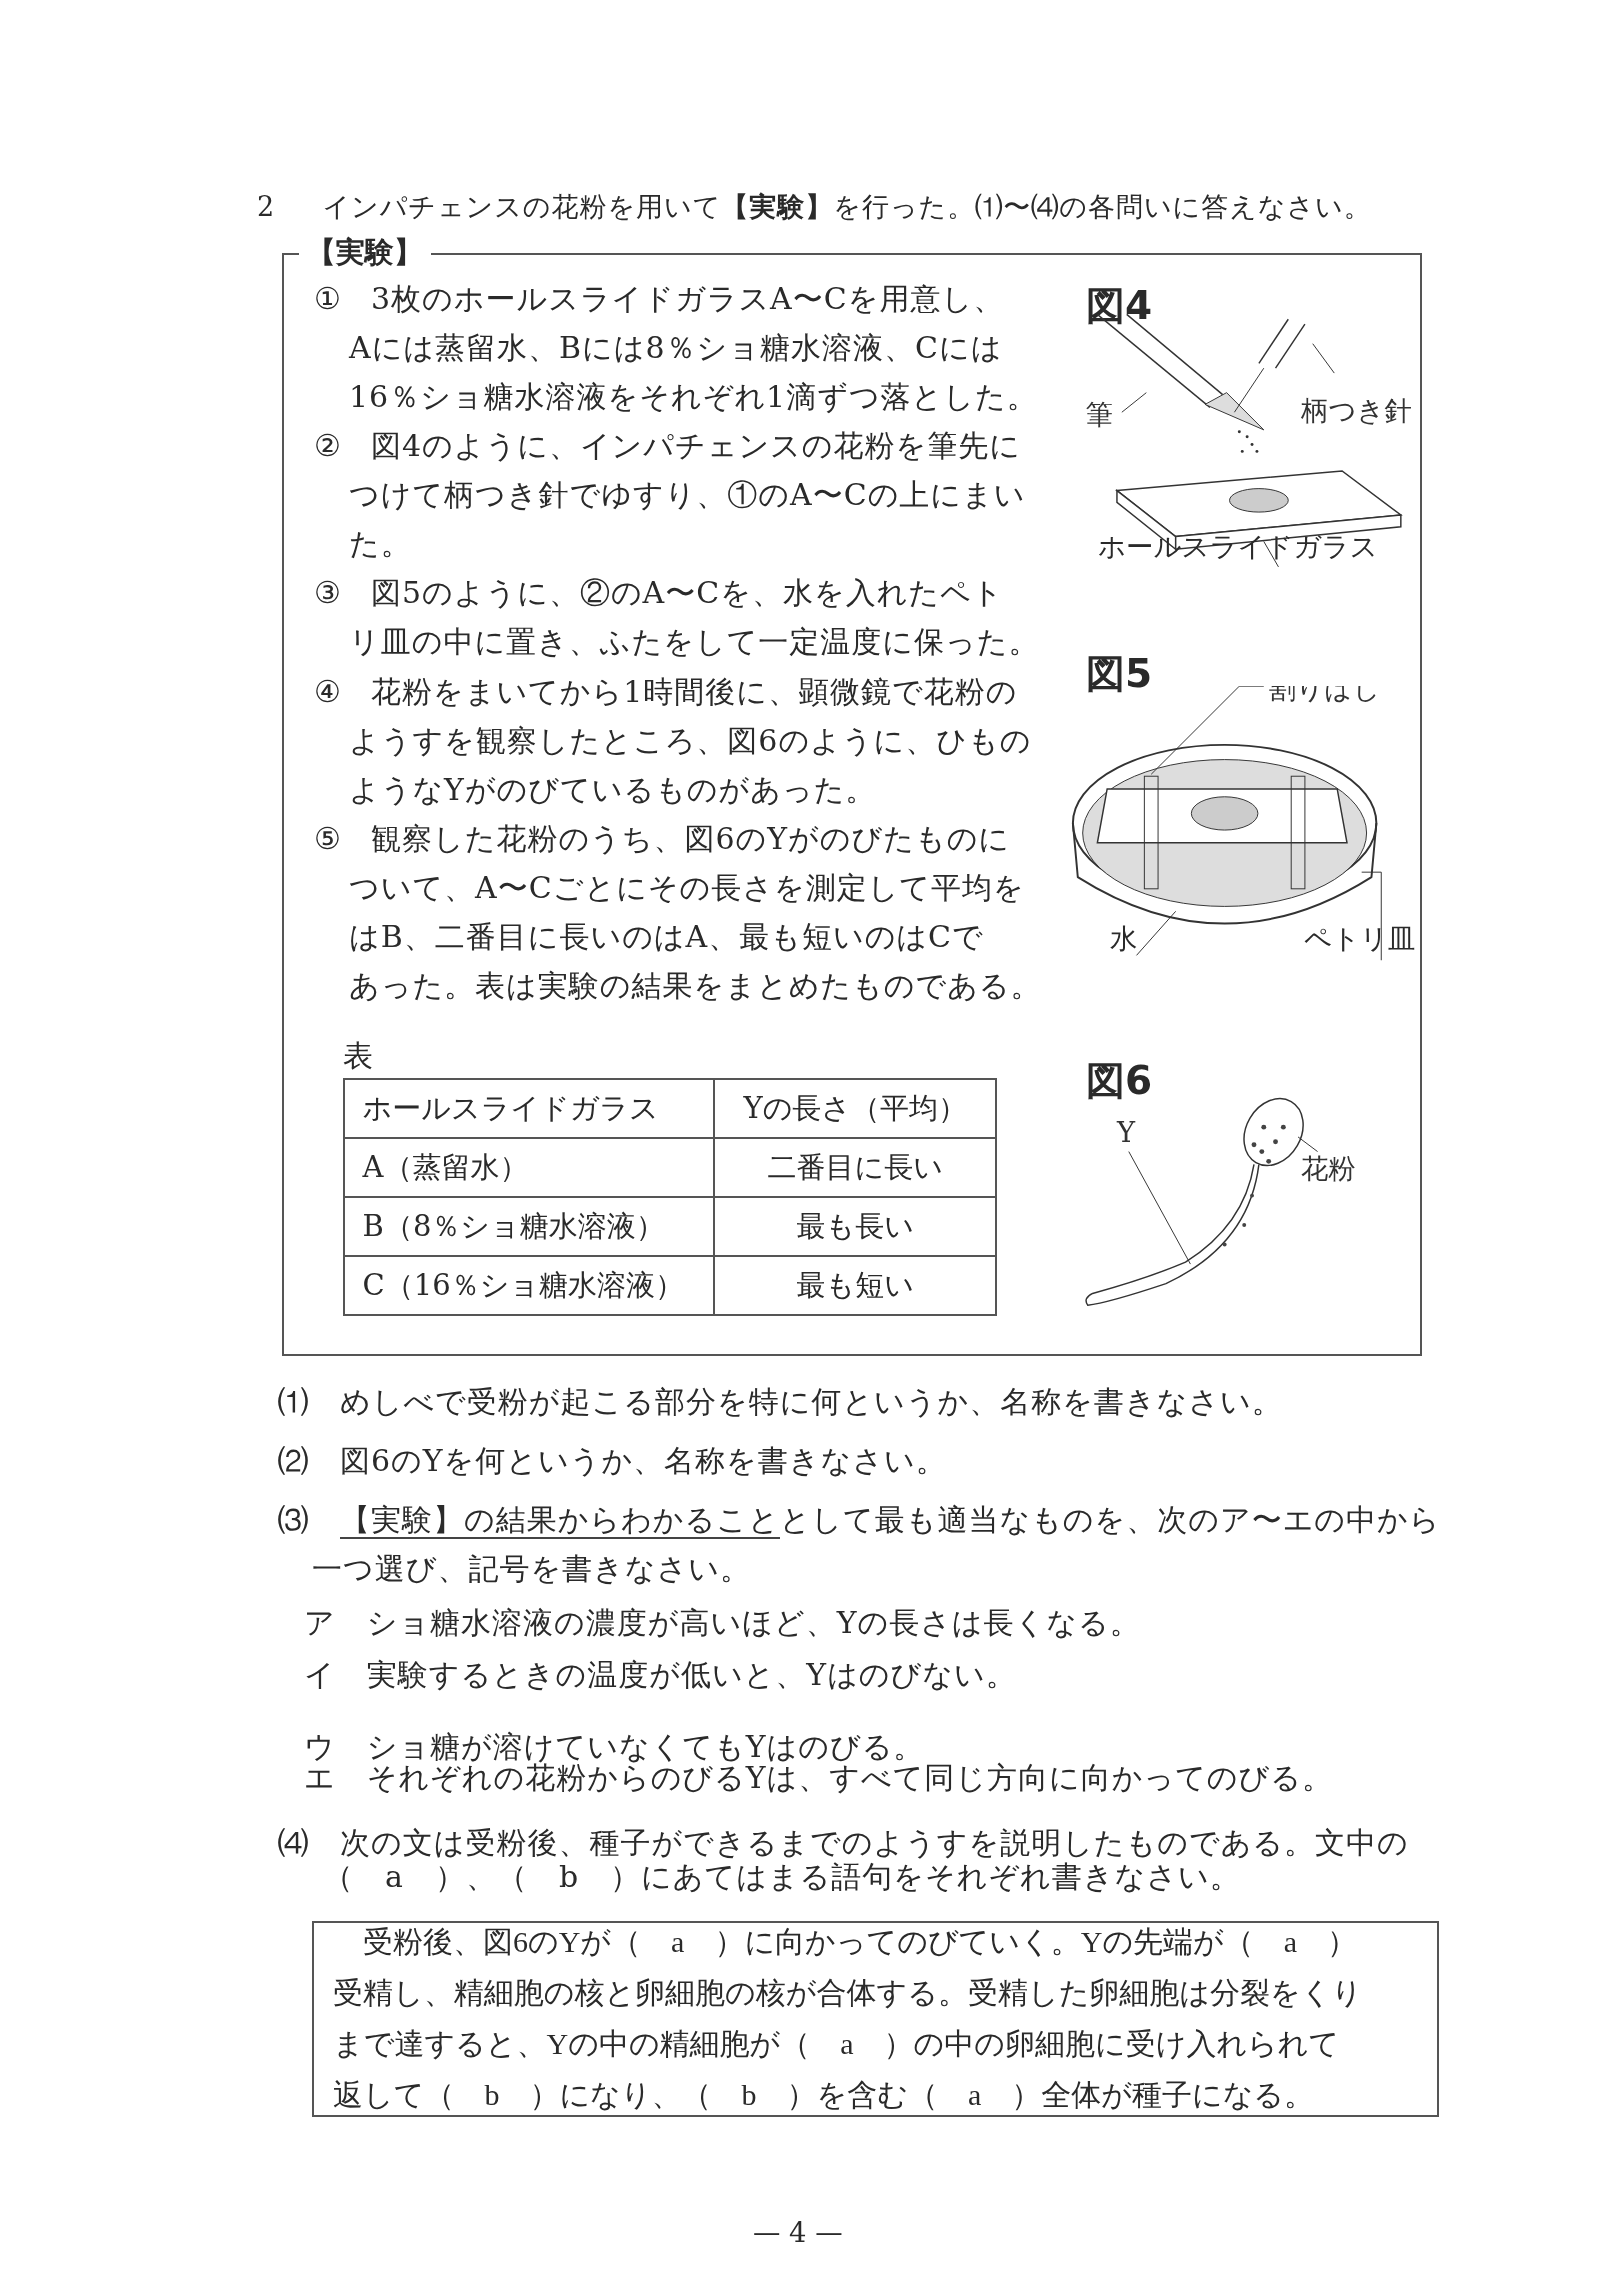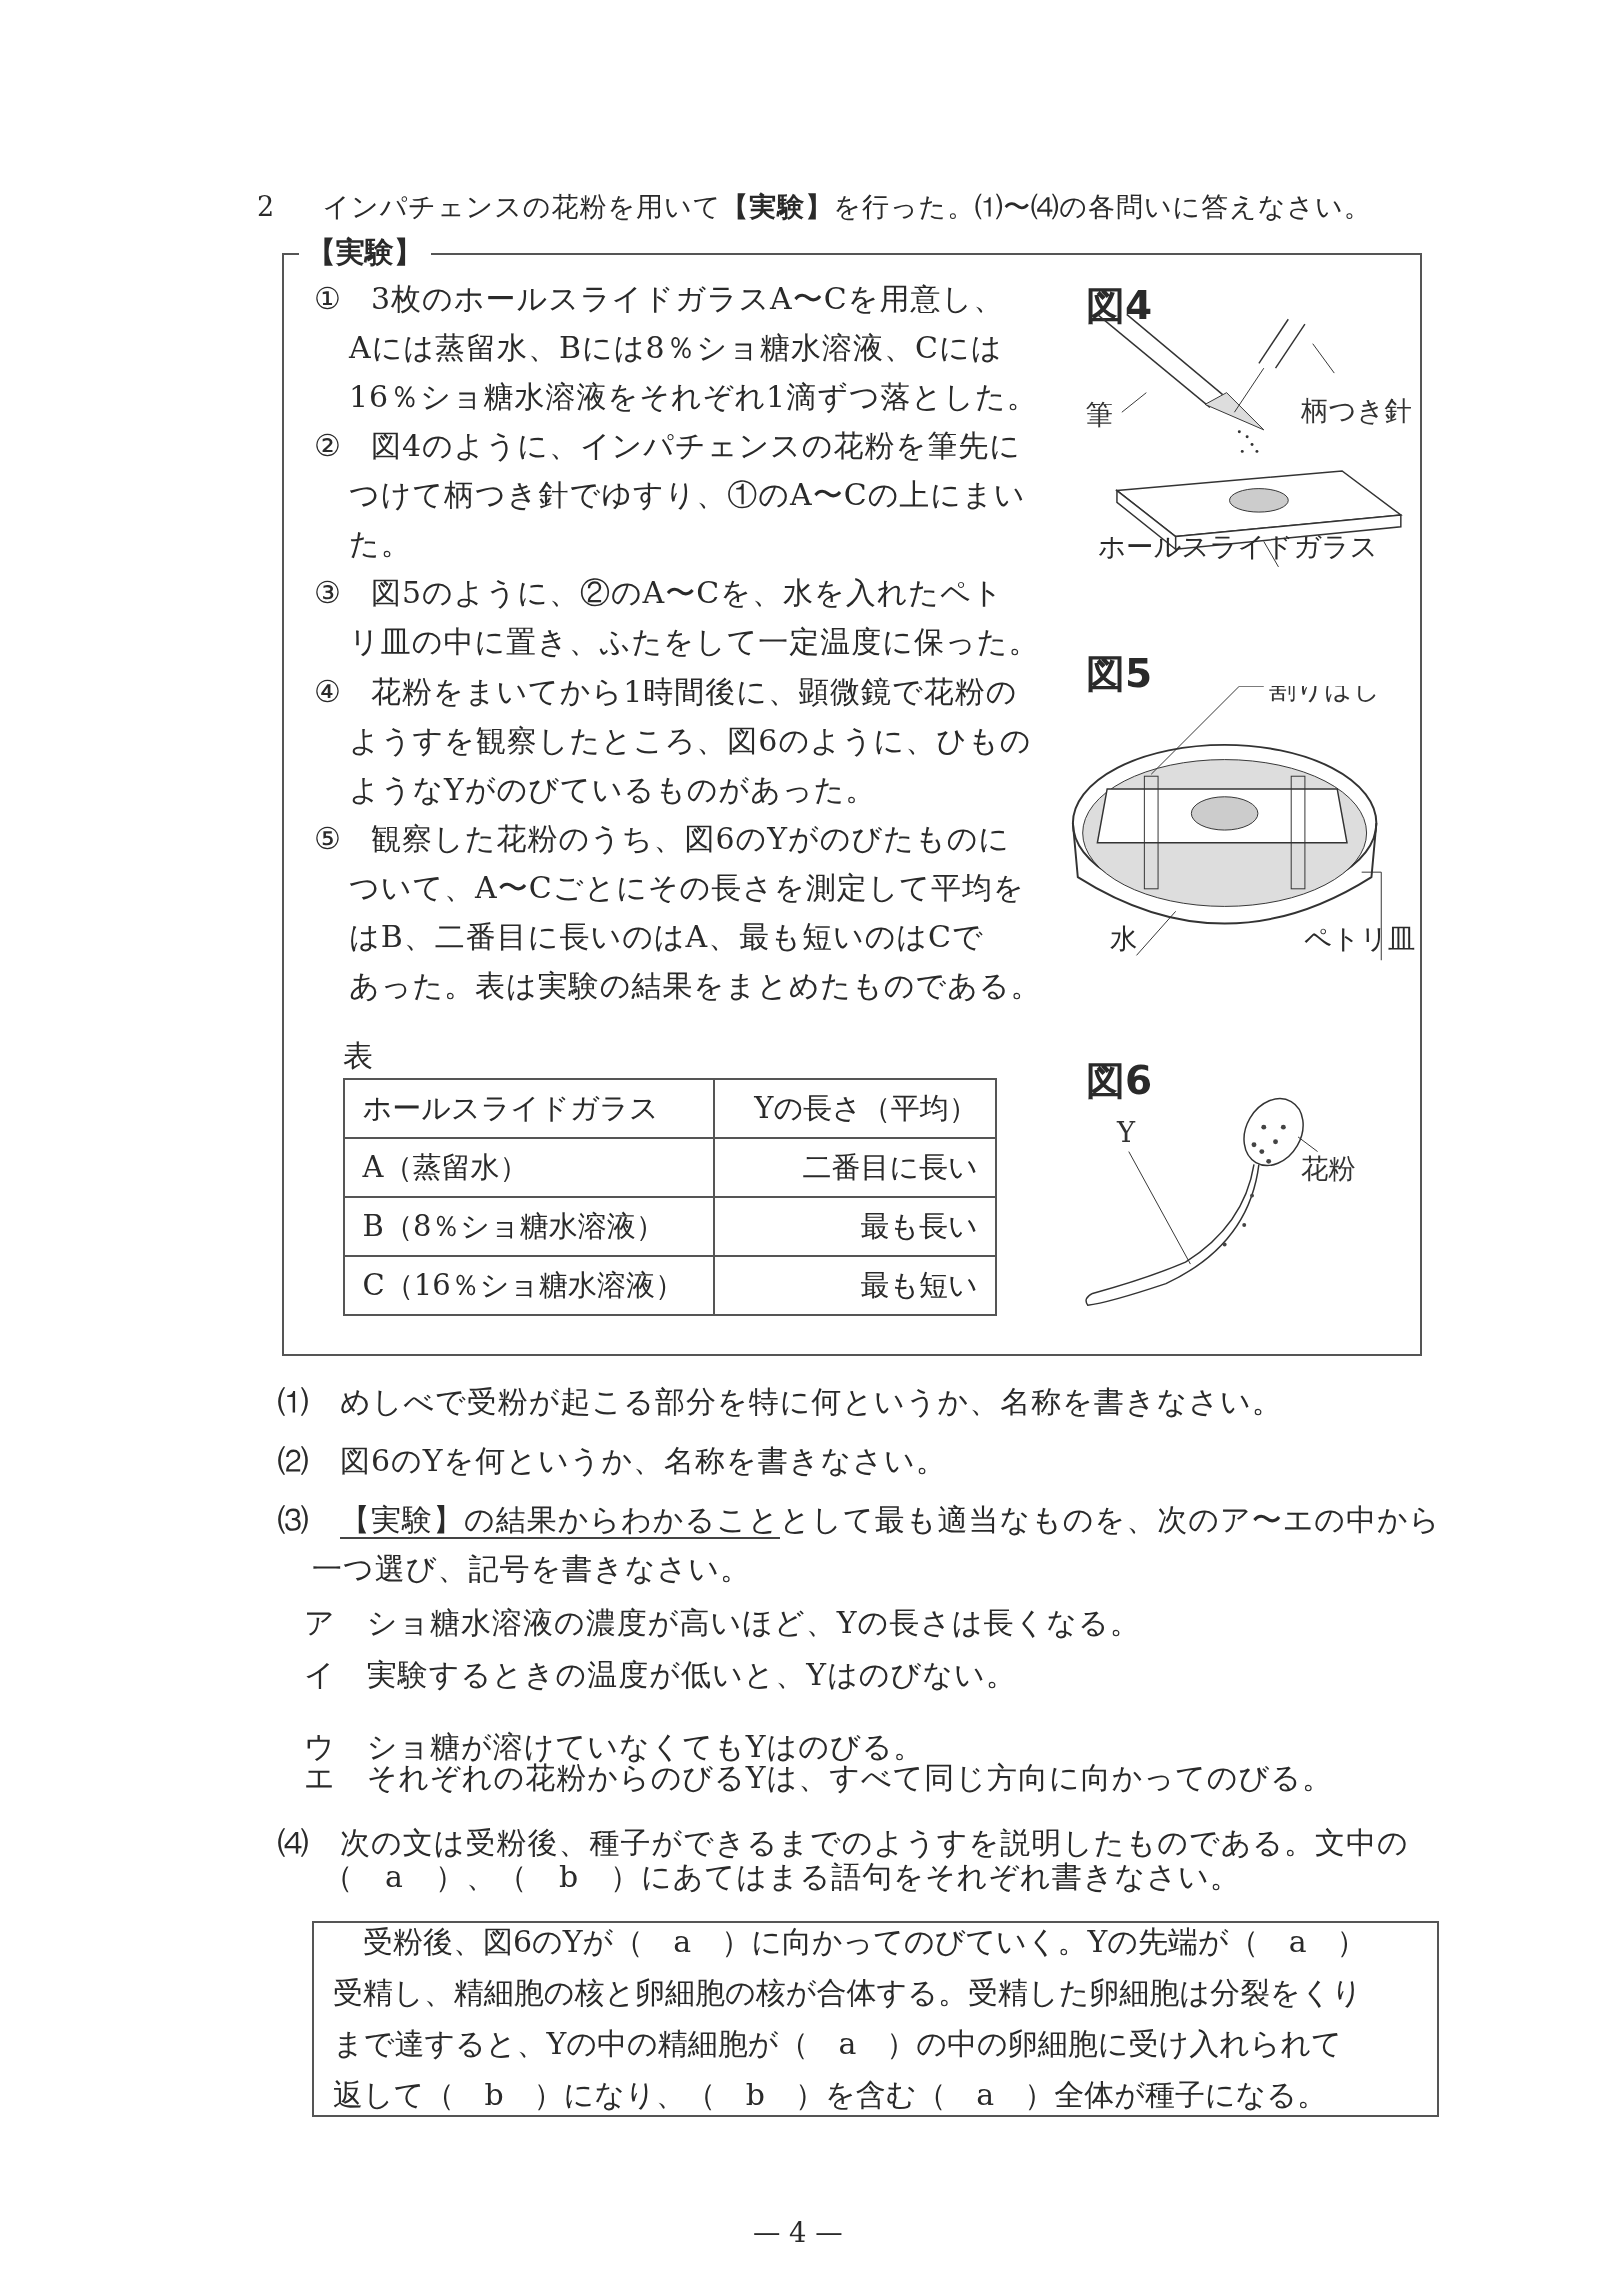--- a/index.html
+++ b/index.html
@@ -10,21 +10,21 @@
   .gothic { font-family:"DejaVu Sans","Liberation Sans",sans-serif; font-weight:bold; }
   .q-title { left:257px; top:182px; font-size:27px; }
   .exp-box { left:282px; top:253px; width:1140px; height:1103px; border:2px solid #555; box-sizing:border-box; }
   .exp-label { left:299px; top:233px; background:#fff; padding:0 7.8px; font-size:29px; line-height:39px; }
   .step { left:314px; width:745px; }
   .step .num { display:inline-block; width:57px; }
   .step .cont { padding-left:35px; }
   .fig-label { font-size:39px; }
   table.res { position:absolute; left:343px; top:1078px; border-collapse:collapse; font-size:29px; }
   table.res td { border:2px solid #555; height:57px; padding:0 17.6px; white-space:nowrap; }
-  table.res td.c2 { width:245px; text-align:right; }
+  table.res td.c2 { width:245px; text-align:center; }
   table.res td.c1 { width:333px; }
   .sub-q { left:278px; }
   .choice { left:304px; }
   .ans-box { left:312px; top:1864px; width:1127px; height:228px; border:2px solid #555; box-sizing:border-box; }
   .ans-text { left:333px; font-size:30px; line-height:51px; }
   .ul { border-bottom:2.9px solid #444; }
   .page-num { left:753px; top:2217px; font-size:27.4px; }
   svg text { font-family:"DejaVu Serif","Liberation Serif",serif; }
 </style>
 </head>
@@ -174,21 +174,21 @@
 <div class="abs txt choice" style="top:1702px;margin-top:20px;"><span>ウ</span>　<span>ショ糖が溶けていなくてもYはのびる。</span></div>
 <div class="abs txt choice" style="top:1753px;"><span>エ</span>　<span>それぞれの花粉からのびるYは、すべて同じ方向に向かってのびる。</span></div>
 
 <div class="abs txt sub-q" style="top:1764px; top:1762px; top:1764px;"></div>
 <div class="abs txt sub-q" style="top:1764px; margin-top:54px;">
   <span>⑷</span>　<span>次の文は受粉後、種子ができるまでのようすを説明したものである。文中の</span>
 </div>
 <div class="abs txt" style="left:323px; top:1857px; margin-top:-4.9px;">（　a　）、（　b　）にあてはまる語句をそれぞれ書きなさい。</div>
 
 <div class="abs ans-box" style="top:1921px; height:196px;"></div>
-<div class="abs ans-text" style="top:1916px;">
+<div class="abs ans-text" style="top:1916px;font-family:Liberation Serif, serif;">
   <div>　受粉後、図6のYが（　a　）に向かってのびていく。Yの先端が（　a　）</div>
   <div>受精し、精細胞の核と卵細胞の核が合体する。受精した卵細胞は分裂をくり</div>
   <div>まで達すると、Yの中の精細胞が（　a　）の中の卵細胞に受け入れられて</div>
   <div>返して（　b　）になり、（　b　）を含む（　a　）全体が種子になる。</div>
 </div>
 
 <div class="abs page-num">— 4 —</div>
 
 
 </body></html>

